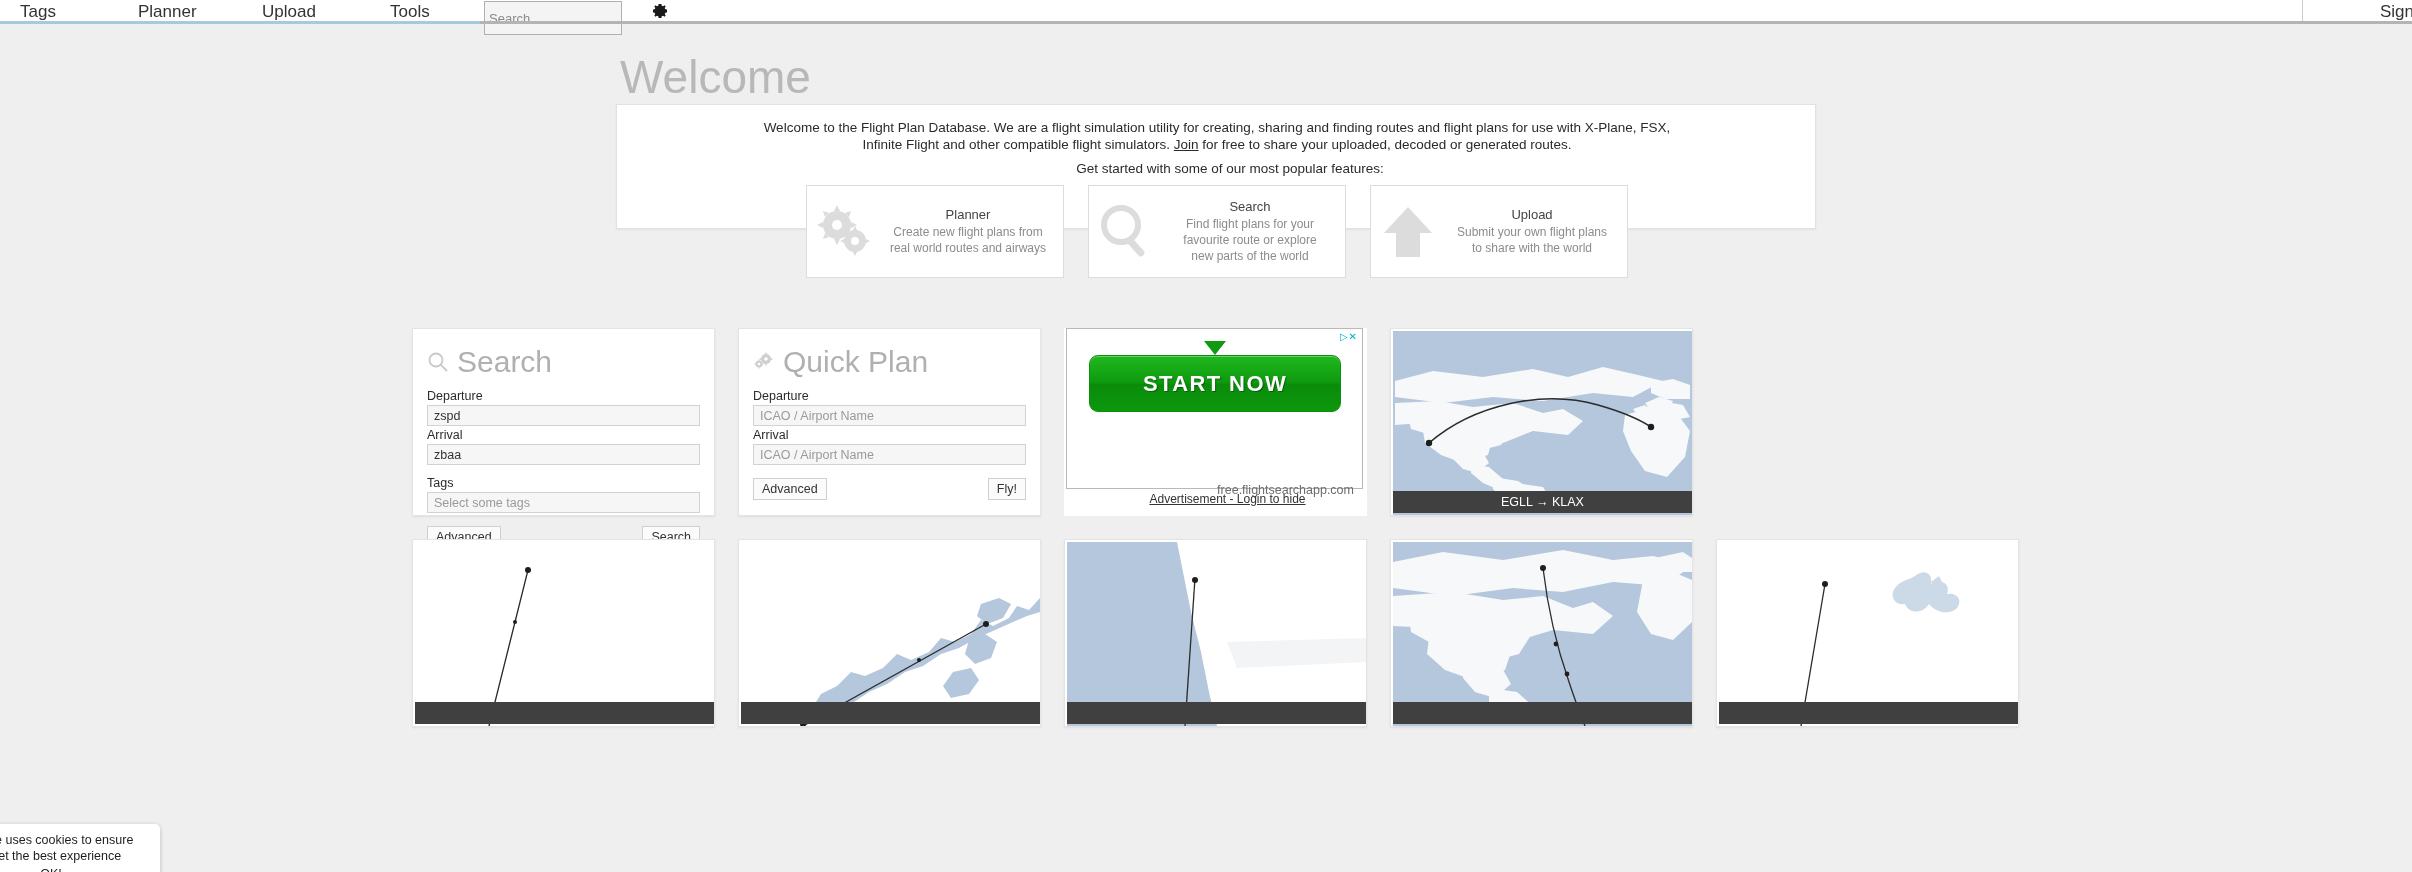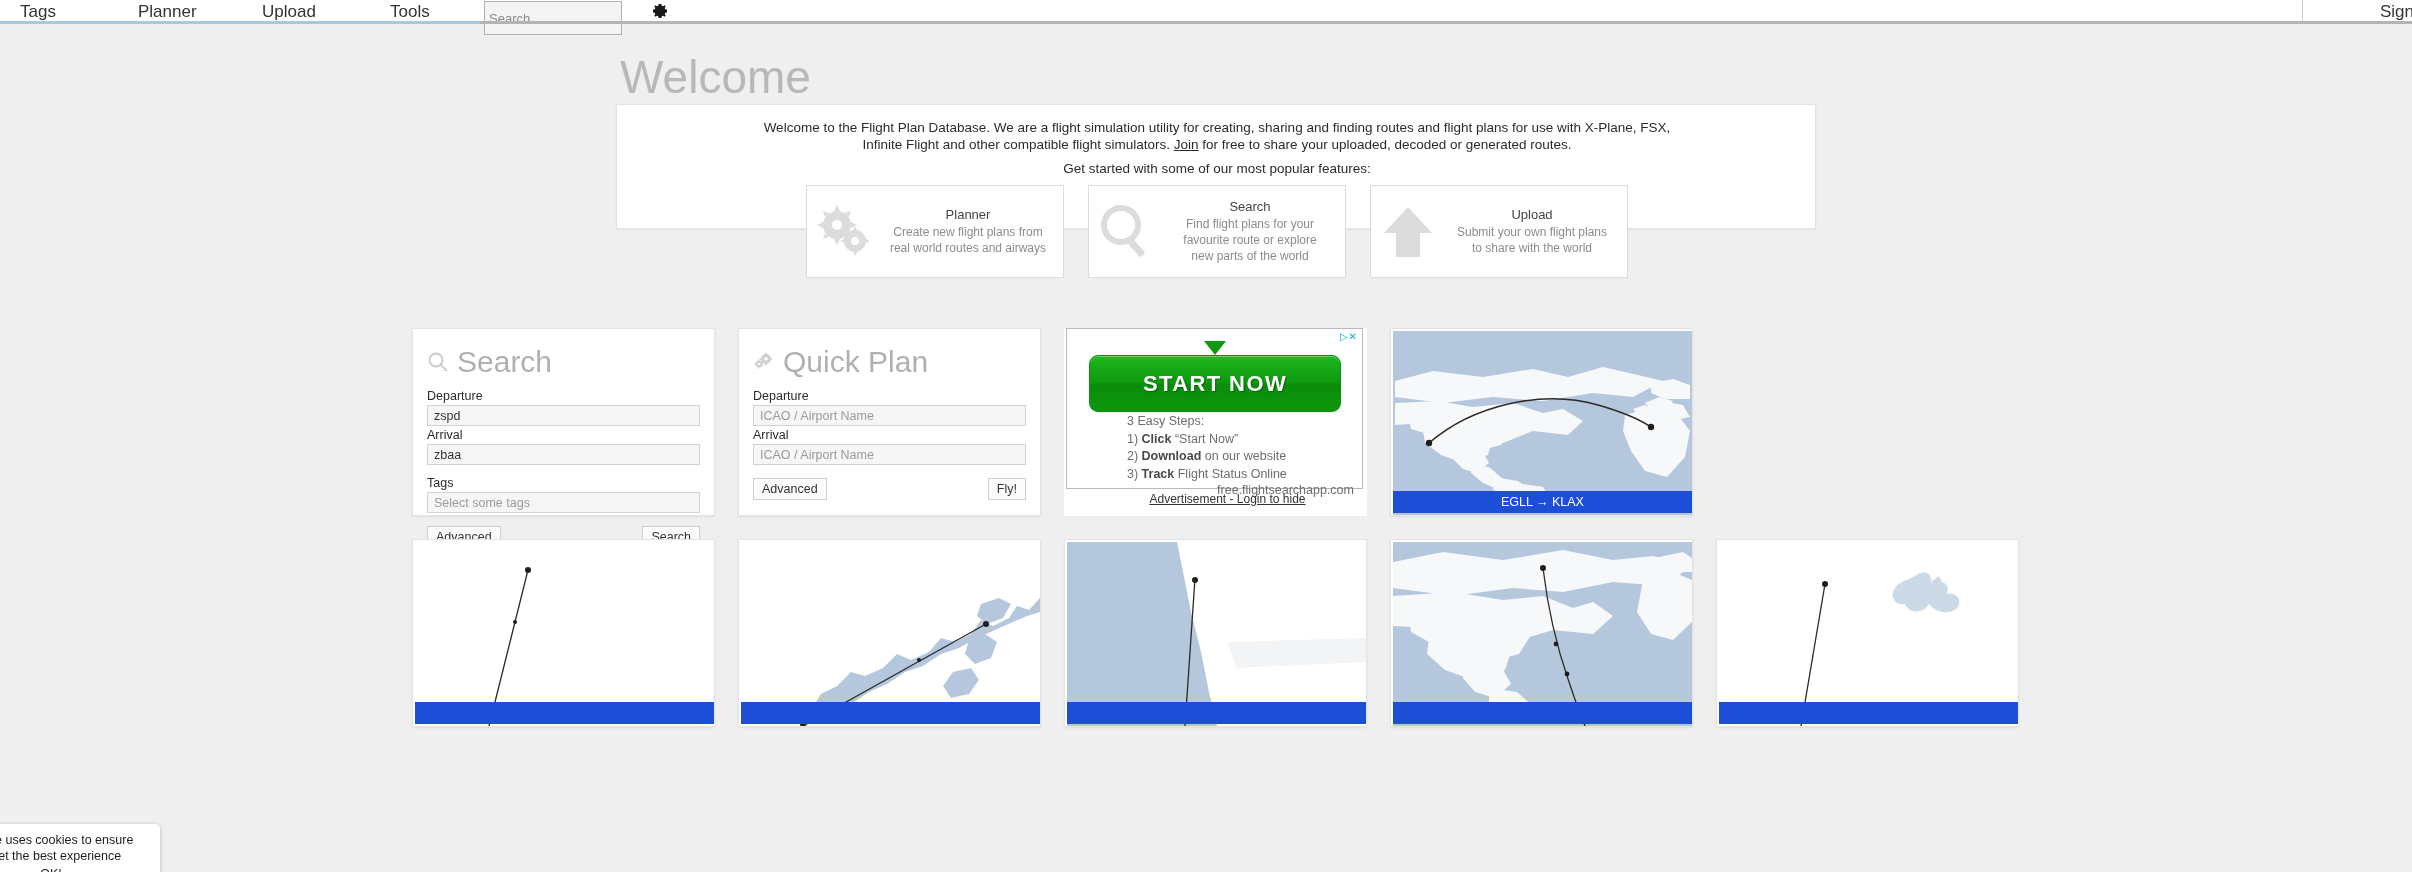--- a/index.html
+++ b/index.html
@@ -98,21 +98,21 @@
     box-shadow: 0 1px 2px rgba(0,0,0,0.06);
   }
   .welcome-text {
     position: absolute; left: 0; top: 14px;
     width: 1200px;
     text-align: center;
     font-size: 13.5px; color: #2b2b2b; line-height: 17px;
   }
   .welcome-text a { color: #2b2b2b; text-decoration: underline; }
   .welcome-sub {
-    position: absolute; left: 0; top: 56px;
+    position: absolute; left: 13px; top: 56px;
     width: 1200px; text-align: center;
     font-size: 13.5px; color: #2b2b2b;
   }
 
   .feature-row {
     position: absolute; left: 0; top: 80px;
     width: 1200px; height: 50px;
     display: flex; justify-content: center; gap: 24px;
   }
   .feature-card {
@@ -256,21 +256,21 @@
   .map-canvas {
     position: absolute; left: 2px; top: 2px;
     width: 299px; height: 184px;
     background: #b4c7dd;
     overflow: hidden;
   }
   .map-canvas.land { background: #ffffff; }
   .map-label {
     position: absolute; left: 2px; bottom: 2px;
     width: 299px; height: 22px;
-    background: #1d4ed8;
+    background: #404040;
     color: #ffffff; font-size: 12.5px;
     display: flex; align-items: center; justify-content: center;
   }
 
   
   .cookie {
     position: absolute; left: -58px; top: 800px;
     width: 218px; height: 62px;
     background: #ffffff;
     border-radius: 5px;
@@ -443,26 +443,20 @@
           <button class="btn">Fly!</button>
         </div>
       </div>
 
       <div class="ad-card">
         <div class="ad-box">
           <div class="ad-choices">▷✕</div>
           <div class="ad-tri"></div>
           <div class="ad-btn">
             <span>START NOW</span>
-          </div>
-          <div class="ad-steps">
-            <div>3 Easy Steps:</div>
-            <div><span>1) </span><b>Click</b><span> “Start Now”</span></div>
-            <div><span>2) </span><b>Download</b><span> on our website</span></div>
-            <div><span>3) </span><b>Track</b><span> Flight Status Online</span></div>
           </div>
           <div class="ad-url">free.flightsearchapp.com</div>
         </div>
         <div class="ad-disclaimer">
           <a href="#">Advertisement - Login to hide</a>
         </div>
       </div>
 
       <div class="map-card">
         <div class="map-canvas">

